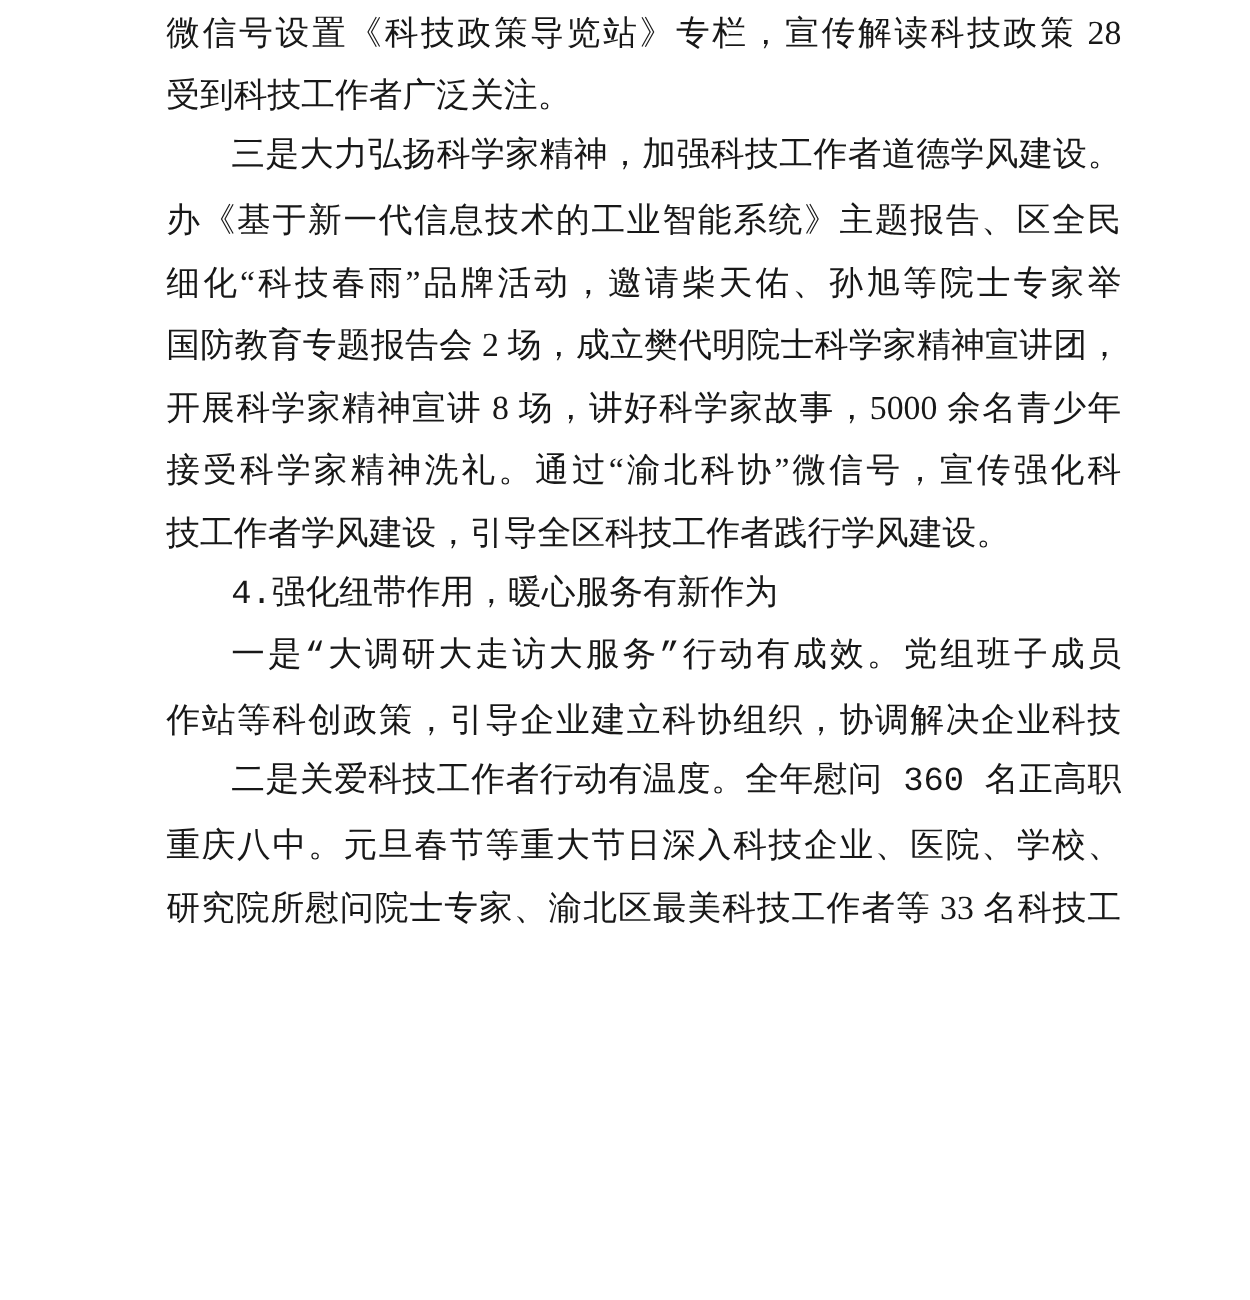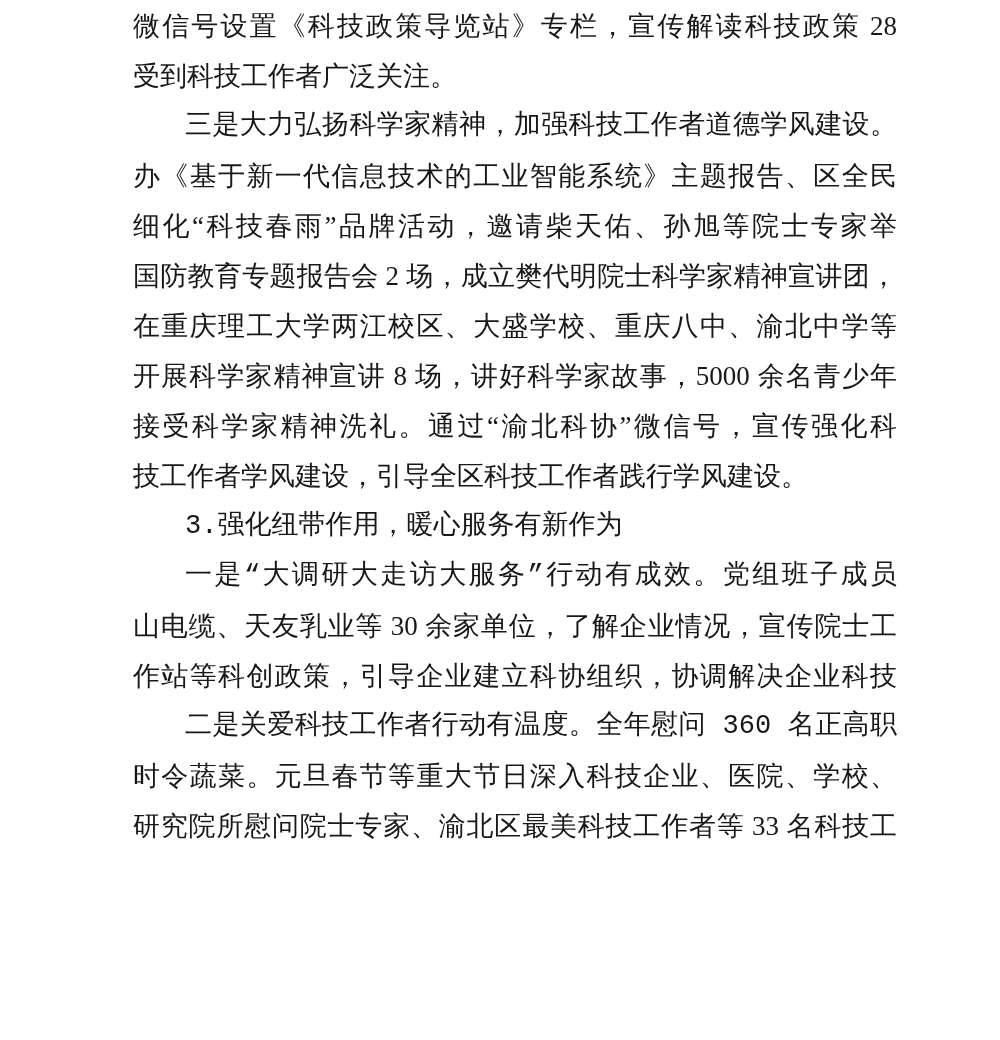--- a/index.html
+++ b/index.html
@@ -43,24 +43,22 @@
 </head>
 <body>
 
 <div class="page">
     <div class="line fill">微信号设置《科技政策导览站》专栏，宣传解读科技政策 28 期，</div>
     <div class="line">受到科技工作者广泛关注。</div>
     <div class="line fill indent">三是大力弘扬科学家精神，加强科技工作者道德学风建设。</div>
     <div class="line fill">办《基于新一代信息技术的工业智能系统》主题报告、区全民</div>
     <div class="line fill">细化“科技春雨”品牌活动，邀请柴天佑、孙旭等院士专家举</div>
     <div class="line fill">国防教育专题报告会 2 场，成立樊代明院士科学家精神宣讲团，</div>
-    <div class="line fill">在重庆理工大学两江校区、大盛学校、重庆八中、渝北中学等</div>
     <div class="line fill">开展科学家精神宣讲 8 场，讲好科学家故事，5000 余名青少年</div>
     <div class="line fill">接受科学家精神洗礼。通过“渝北科协”微信号，宣传强化科</div>
     <div class="line">技工作者学风建设，引导全区科技工作者践行学风建设。</div>
-    <div class="line indent">3.强化纽带作用，暖心服务有新作为</div>
+    <div class="line indent">4.强化纽带作用，暖心服务有新作为</div>
     <div class="line fill indent">一是“大调研大走访大服务”行动有成效。党组班子成员</div>
-    <div class="line fill">山电缆、天友乳业等 30 余家单位，了解企业情况，宣传院士工</div>
     <div class="line fill">作站等科创政策，引导企业建立科协组织，协调解决企业科技</div>
     <div class="line fill indent">二是关爱科技工作者行动有温度。全年慰问 360 名正高职</div>
-    <div class="line fill">时令蔬菜。元旦春节等重大节日深入科技企业、医院、学校、</div>
+    <div class="line fill">重庆八中。元旦春节等重大节日深入科技企业、医院、学校、</div>
     <div class="line fill">研究院所慰问院士专家、渝北区最美科技工作者等 33 名科技工</div>
   </div>
 
 </body></html>

